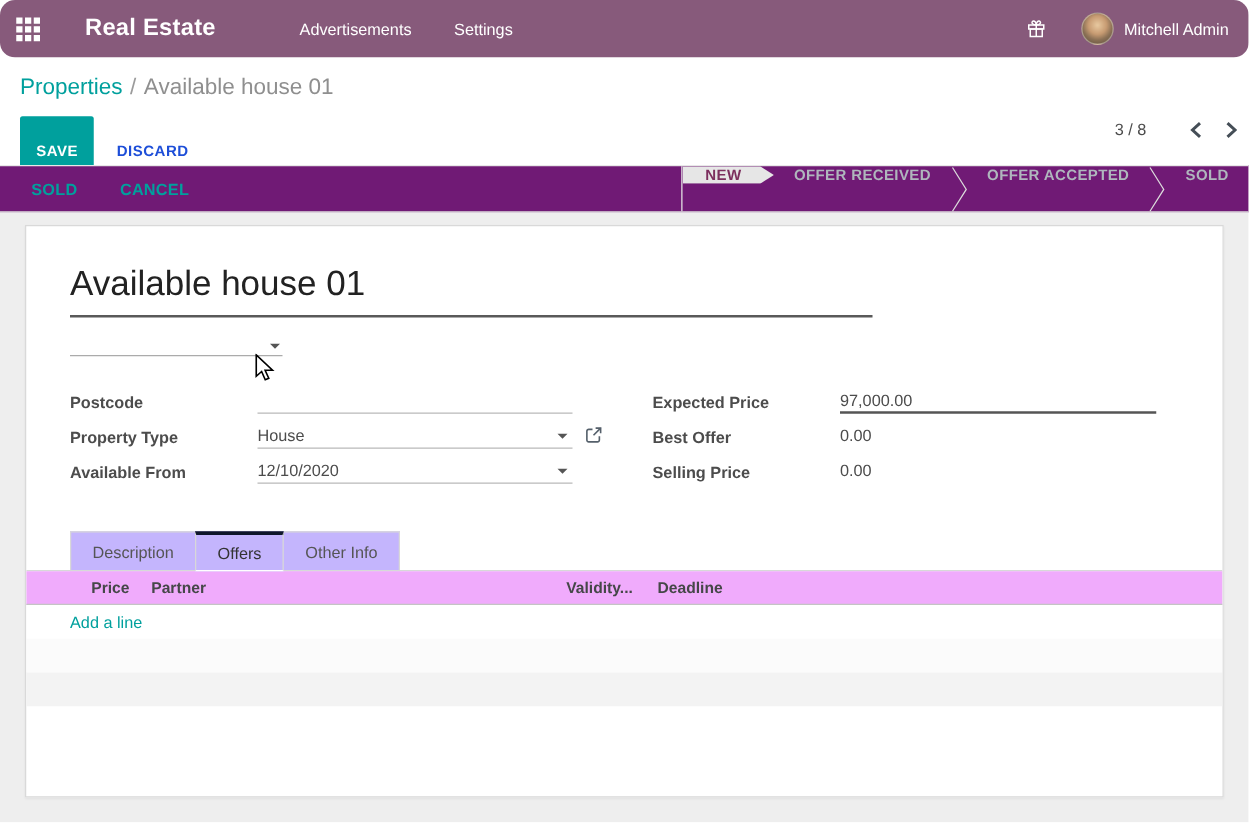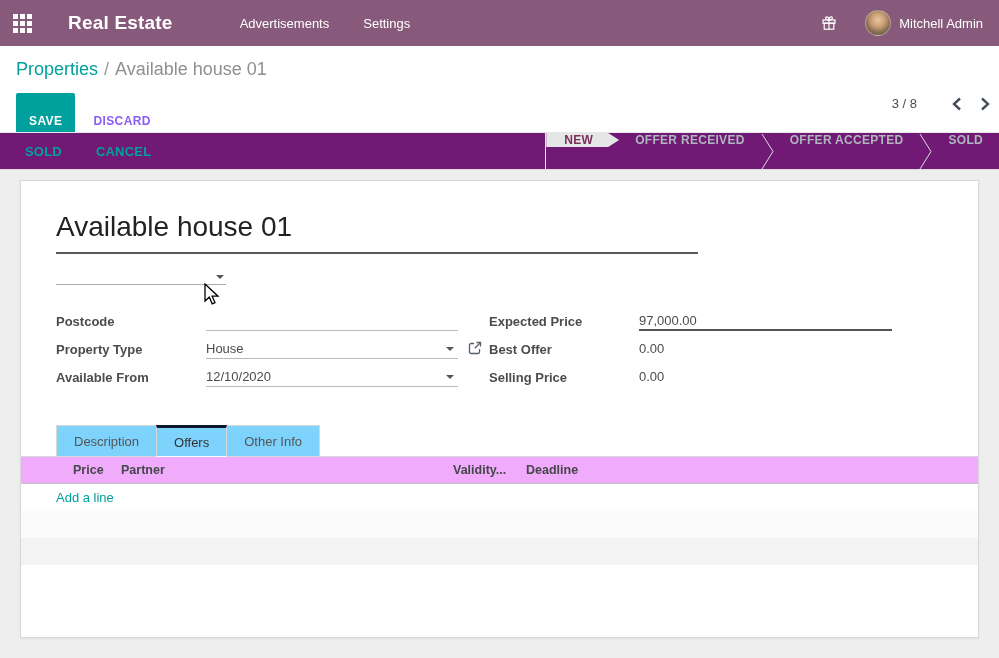--- a/index.html
+++ b/index.html
@@ -1,21 +1,21 @@
 <!DOCTYPE html>
 <html><head>
 <meta charset="utf-8">
 <style>
   * { margin:0; padding:0; box-sizing:border-box; }
   body { font-family:"Liberation Sans", sans-serif; background:#fff; }
   .screen { position:relative; width:999px; height:658px; overflow:hidden; background:#fff; }
 
   
   .navbar { position:absolute; top:0; left:0; width:999px; height:46px;
-    background:#875A7B; display:flex; align-items:center; color:#fff; }
+    background:#875A7B; display:flex; align-items:center; color:#fff;border-radius:12px; }
   .apps-grid { width:44px; height:46px; display:flex; align-items:center; justify-content:center; cursor:pointer; }
   .grid-icon { display:grid; grid-template-columns:repeat(3,5px); grid-template-rows:repeat(3,5px); gap:2px; }
   .grid-icon span { background:#fff; width:5px; height:5px; display:block; }
   .app-name { font-size:19px; font-weight:bold; margin-left:24px; margin-right:50px; letter-spacing:0.2px; }
   .nav-menu { font-size:13px; padding:0 17px; height:46px; display:flex; align-items:center; cursor:pointer; }
   .nav-right { margin-left:auto; display:flex; align-items:center; height:63px; }
   .gift-btn { padding:0 14px; height:46px; display:flex; align-items:center; }
   .avatar { width:26px; height:26px; border-radius:50%; margin:0 8px 0 14px;
     background:radial-gradient(circle at 50% 38%, #e8c9a0 0%, #c79b72 38%, #8a7055 62%, #5a4a3a 100%);
     border:1px solid rgba(255,255,255,.35); }
@@ -23,21 +23,21 @@
 
   
   .control-panel { position:absolute; top:46px; left:0; width:999px; height:86px; background:#fff; }
   .breadcrumb { position:absolute; top:13px; left:16px; font-size:18px; }
   .bc-parent { color:#00A09D; cursor:pointer; }
   .bc-sep { color:#9b9b9b; margin:0 6px; }
   .bc-current { color:#8f8f8f; }
   .cp-buttons { position:absolute; top:47px; left:16px; display:flex; align-items:center; }
   .btn-save { background:#00A09D; color:#fff; border:none; font-size:12px; font-weight:bold;
     letter-spacing:.4px; padding:21px 13px; border-radius:2px; cursor:pointer; font-family:inherit; }
-  .btn-discard { background:none; border:none; color:#8b5cf6; font-size:12px; font-weight:bold;
+  .btn-discard { background:none; border:none; color:#1d4ed8; font-size:12px; font-weight:bold;
     letter-spacing:.4px; margin-left:18px; cursor:pointer; font-family:inherit; }
   .pager { position:absolute; top:50px; right:6px; display:flex; align-items:center; }
   .pager-count { font-size:13px; color:#4c4c4c; margin-right:20px; }
   .pager-arrow { width:14px; height:14px; margin-left:14px; cursor:pointer; display:flex; align-items:center; }
 
   
   .statusbar { position:absolute; top:132px; left:0; width:999px; height:38px; background:#701a75;
     border-top:1px solid #e8e8e8; border-bottom:1px solid #dcdcdc; display:flex; align-items:stretch; }
   .sb-buttons { display:flex; align-items:center; padding-left:25px; }
   .sb-btn { background:none; border:none; color:#00A09D; font-weight:bold; font-size:13px;
@@ -57,32 +57,32 @@
 
   .sheet-title { margin:30px 0 0 35px; width:642px; font-size:28px; color:#222;
     padding-bottom:9px; border-bottom:2px solid #595959; font-weight:normal; }
   .tags-field { position:relative; margin:14px 0 0 35px; width:170px; height:17px;
     border-bottom:1px solid #ababab; cursor:pointer; }
   .caret-down { position:absolute; right:2px; top:7px; width:0; height:0;
     border-left:4px solid transparent; border-right:4px solid transparent; border-top:4px solid #555; }
 
   .fields { display:flex; margin:22px 0 0 35px; }
   .fcol-left { width:402px; }
-  .fcol-right { width:403px; margin-left:31px; }
+  .fcol-right { width:403px; margin-left:64px; }
   .frow { display:flex; height:28px; align-items:center; }
   .flabel { width:150px; font-size:13px; font-weight:bold; color:#4c4c4c; }
   .fvalue { position:relative; width:252px; font-size:13px; color:#4c4c4c; height:20px; line-height:19px; }
   .fvalue.editable { border-bottom:1px solid #b9b9b9; cursor:text; }
   .fvalue.focused { width:253px; border-bottom:2px solid #555; }
   .fvalue .caret-down { top:8px; right:4px; }
   .ext-link { position:absolute; right:-24px; top:2px; cursor:pointer; }
 
   
   .tabs { display:flex; margin:34px 0 0 0; padding-left:35px; border-bottom:1px solid #d8d8d8; height:32px; }
-  .tab { background:#7dd3fc; border:1px solid #d8d8d8; border-bottom:none; margin-bottom:-1px;
+  .tab { background:#c4b5fd; border:1px solid #d8d8d8; border-bottom:none; margin-bottom:-1px;
     padding:0 17px; font-size:13px; color:#555; display:flex; align-items:center; cursor:pointer;
     border-top:1px solid #d8d8d8; position:relative; }
   .tab + .tab { margin-left:-1px; }
   .tab.active { border-top:3px solid #0f172a; font-weight:normal; color:#333; z-index:2;
     border-bottom:1px solid #fff; margin-bottom:-1px; }
   .tab:not(.active) { border-bottom:1px solid #d8d8d8; }
 
   
   .otable-header { position:relative; height:27px; border-bottom:1px solid #c4c4c4; background:#f0abfc; }
   .oth { position:absolute; top:6px; font-size:12.5px; font-weight:bold; color:#454748; white-space:nowrap; }

